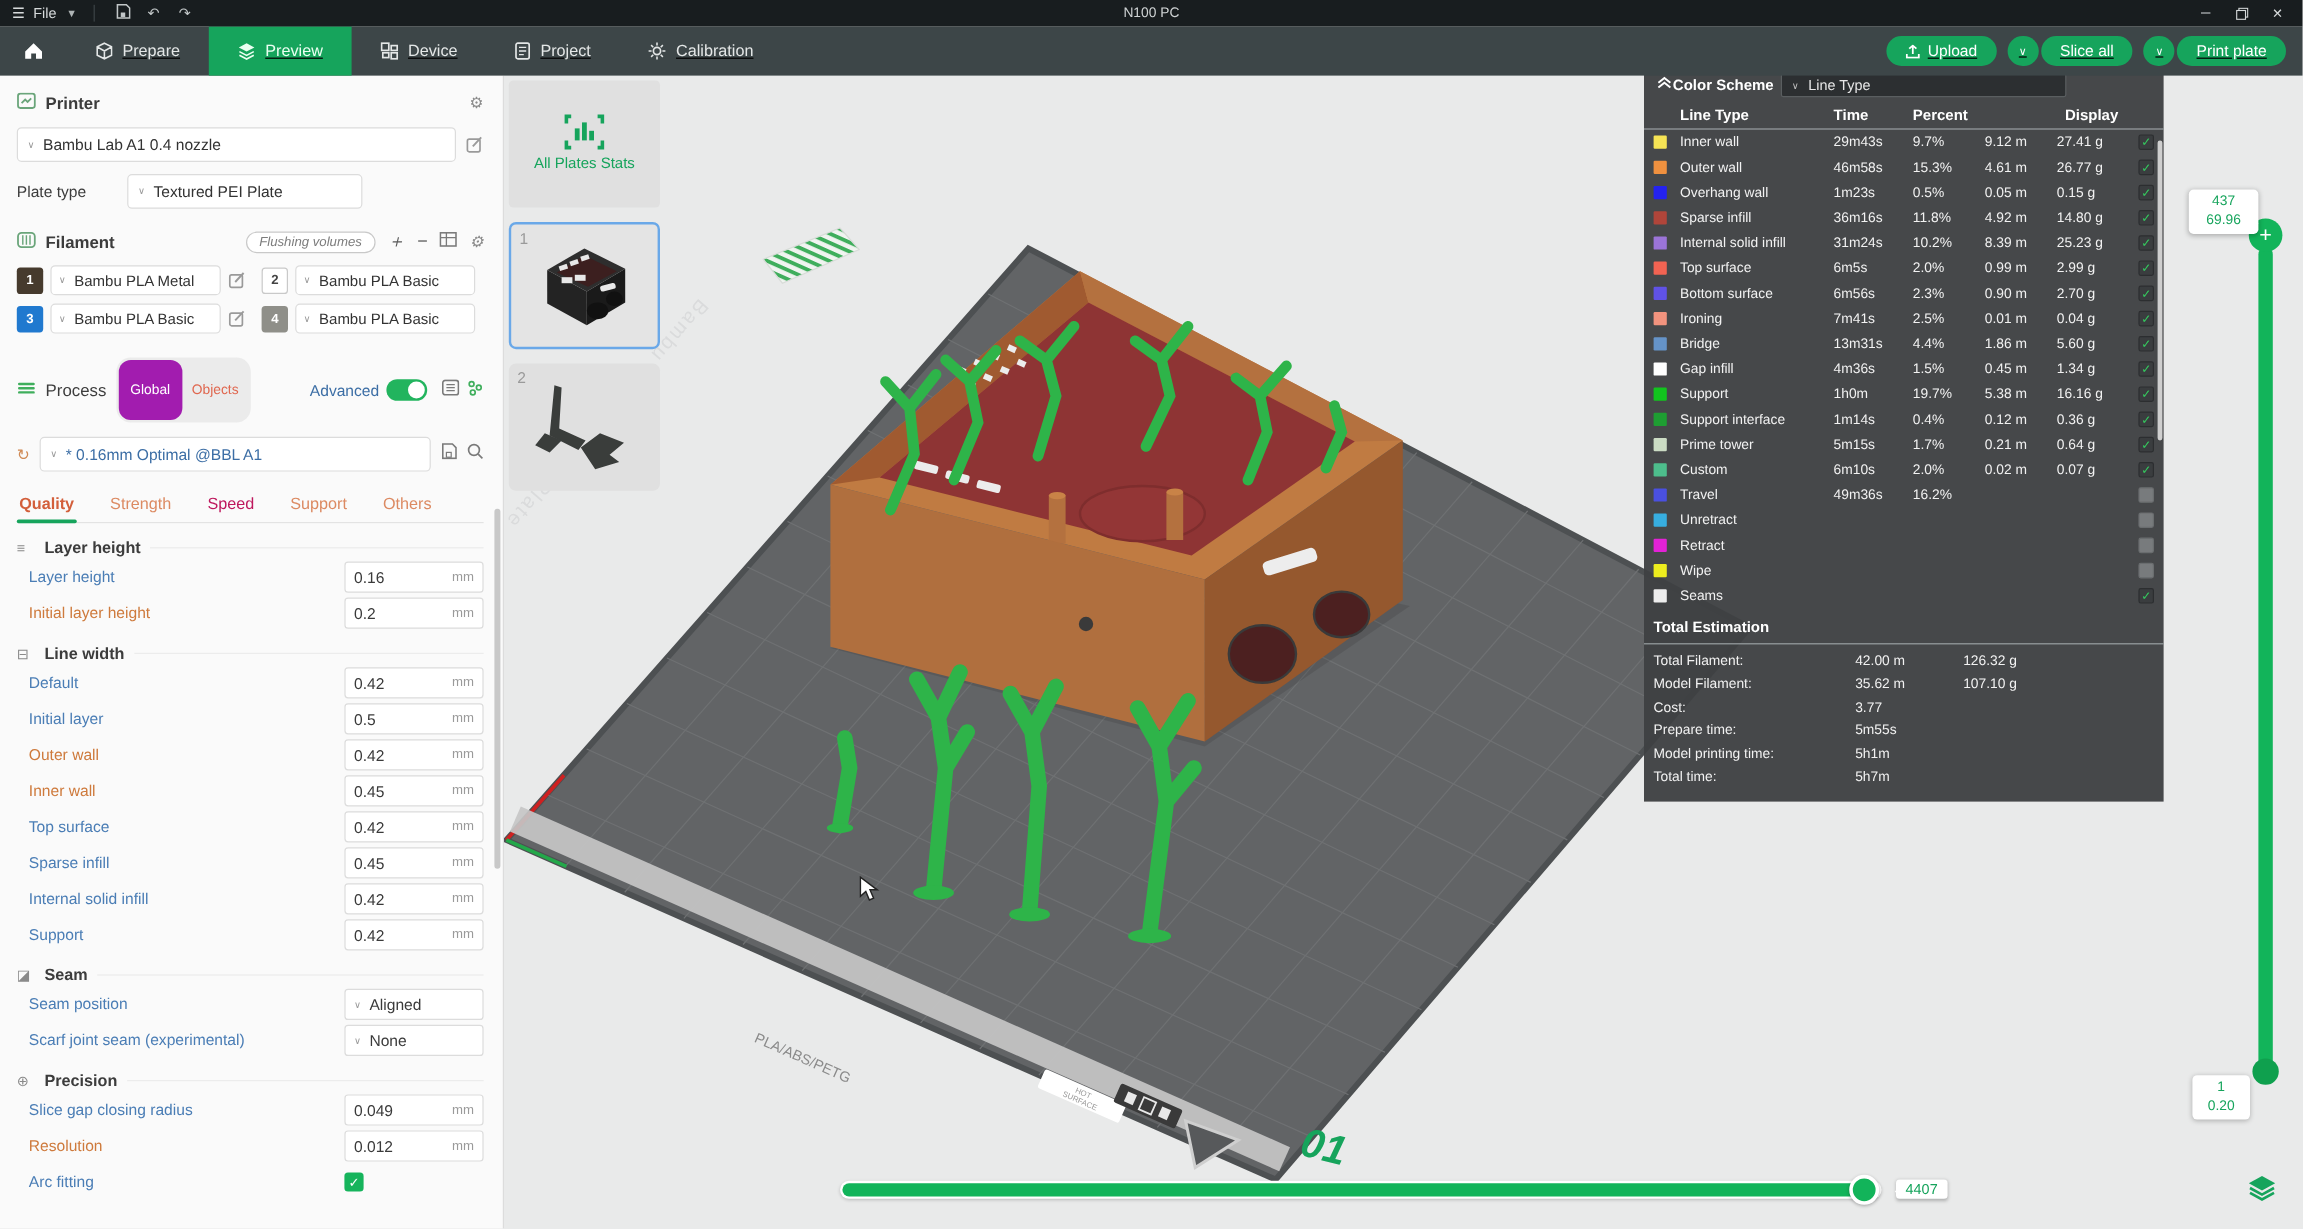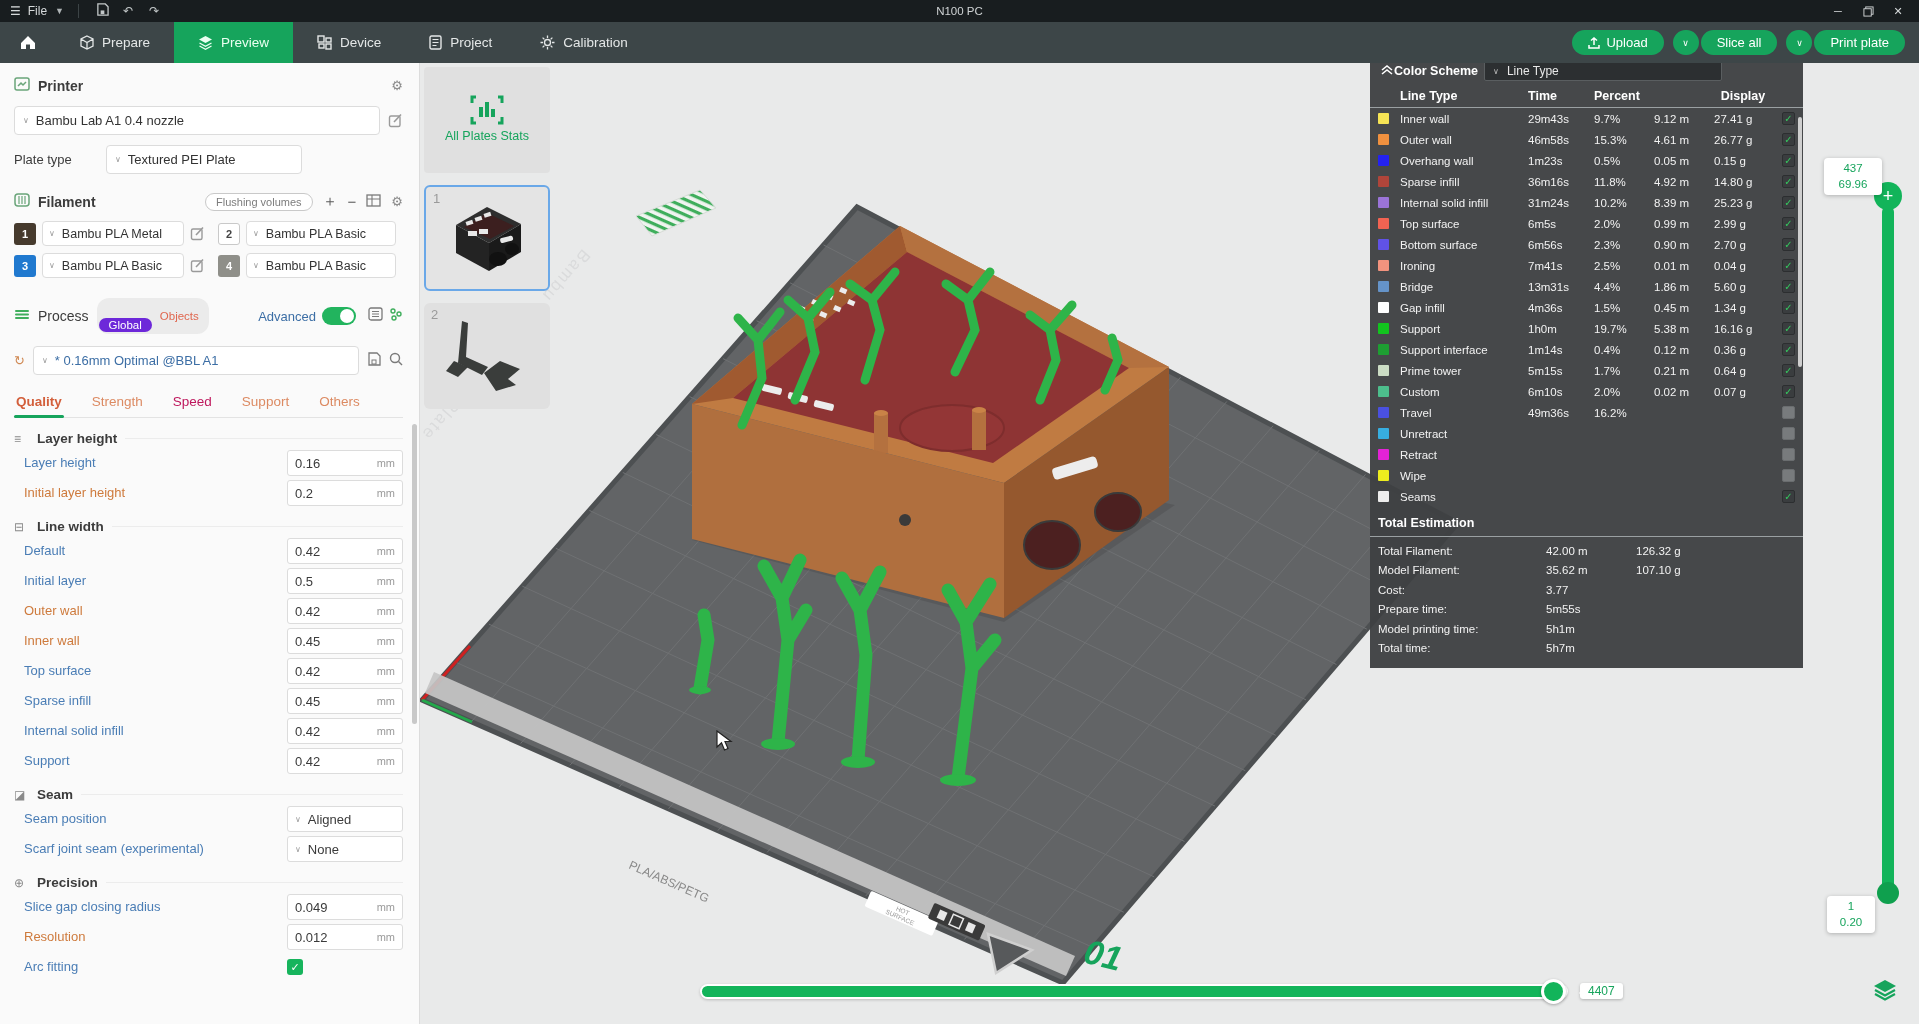--- a/index.html
+++ b/index.html
@@ -15,21 +15,21 @@
   .tb-file { font-size:12px; }
   .tb-chev { font-size:9px; color:#aeb4b5; }
   .tb-sep { width:1px; height:14px; background:#3c4446; margin:0 6px; }
   .tb-ico { width:18px; text-align:center; color:#c2c7c8; font-size:12px; cursor:default; }
   .tb-title { position:absolute; left:0; right:0; text-align:center; font-size:11.5px; color:#cfd3d4; pointer-events:none; }
   .tb-right { margin-left:auto; display:flex; align-items:center; gap:4px; padding-right:8px; z-index:2; }
   .winbtn { width:26px; height:20px; display:flex; align-items:center; justify-content:center; color:#d6dadb; font-size:11px; }
 
   
   .navbar { position:absolute; left:0; top:22px; width:100%; height:41px; background:#3d4648;
-    display:flex; align-items:stretch; z-index:55; }
+    display:flex; align-items:stretch; z-index:55;text-decoration:underline; }
   .nav-tabs { display:flex; align-items:stretch; }
   .tab { display:flex; align-items:center; gap:8px; padding:0 24px; color:#e4e7e7; font-size:13.5px; }
   .tab.home { padding:0 20px; }
   .tab.active { background:#16a45c; color:#eafff1; }
   .tab svg { display:block; }
   .nav-actions { margin-left:auto; display:flex; align-items:center; gap:9px; padding-right:14px; }
   .gbtn { height:25px; background:#16a45c; color:#fff; border-radius:13px; display:flex; align-items:center;
     gap:6px; padding:0 16px; font-size:13px; }
   .gchev { width:26px; height:25px; background:#16a45c; border-radius:13px; color:#fff; display:flex;
     align-items:center; justify-content:center; font-size:9px; }
@@ -48,31 +48,31 @@
   .row-flex { display:flex; align-items:center; gap:8px; }
   .printer-combo { margin-top:12px; }
   .printer-combo .combo { flex:1; }
   .editico { color:#9a9a9a; }
   .editico svg { display:block; }
   .plate-row { margin-top:10px; display:flex; align-items:center; }
   .plate-row .lbl { width:92px; font-size:13px; color:#3c3c3c; }
   .plate-row .combo { width:196px; }
   .pill { border:1px solid #c9c9c9; border-radius:11px; padding:2px 10px; font-size:11px; color:#7c7c7c; background:#fff; }
   .fil-head { margin-top:18px; }
-  .fil-head .tools { margin-left:auto; display:flex; align-items:center; gap:10px; color:#6a6a6a; }
+  .fil-head .tools { margin-left:auto; display:flex; align-items:center; gap:10px; color:#6a6a6a;font-style:italic; }
   .fil-head .pm { font-size:15px; color:#5a5a5a; }
   .fil-grid { margin-top:10px; display:grid; grid-template-columns:22px 142px 22px 22px 150px; gap:7px 6px; align-items:center; }
   .chip { width:22px; height:22px; border-radius:3px; color:#fff; font-size:11px; display:flex; align-items:center;
     justify-content:center; font-weight:bold; }
   .chip.light { color:#444; border:1px solid #c9c9c9; }
   .fil-grid .combo { height:25px; font-size:12.5px; padding:0 6px; }
   .proc-row { margin-top:20px; display:flex; align-items:center; gap:8px; }
   .proc-row .ttl { font-size:14px; font-weight:normal; color:#3c3c3c; }
   .seg { background:#ebebeb; border-radius:12px; display:flex; align-items:center; padding:2px; }
-  .seg .on { background:#6d28d9; color:#fff; border-radius:10px; padding:1px 10px; font-size:11.5px;margin-top:18px; }
+  .seg .on { background:#a21caf; color:#fff; border-radius:10px; padding:19px 10px; font-size:11.5px; }
   .seg .off { color:#e0674f; padding:2px 8px; font-size:11.5px; }
   .adv { margin-left:auto; display:flex; align-items:center; gap:6px; font-size:13px; color:#3c6ea5; }
   .toggle { width:34px; height:18px; border-radius:9px; background:#22b45e; position:relative; }
   .toggle::after { content:""; position:absolute; right:2px; top:2px; width:14px; height:14px; border-radius:50%; background:#fff; }
   .proc-ico2 { display:flex; gap:6px; color:#7a7a7a; margin-left:4px; }
   .preset-row { margin-top:12px; display:flex; align-items:center; gap:8px; }
   .preset-row .reload { color:#d08a55; font-size:13px; }
   .preset-row .combo { flex:1; color:#3c6ea5; }
   .preset-row .icons { display:flex; gap:8px; color:#7a7a7a; }
   .ptabs { margin-top:13px; display:flex; gap:26px; border-bottom:1px solid #e3e3e3; padding-bottom:0; }

